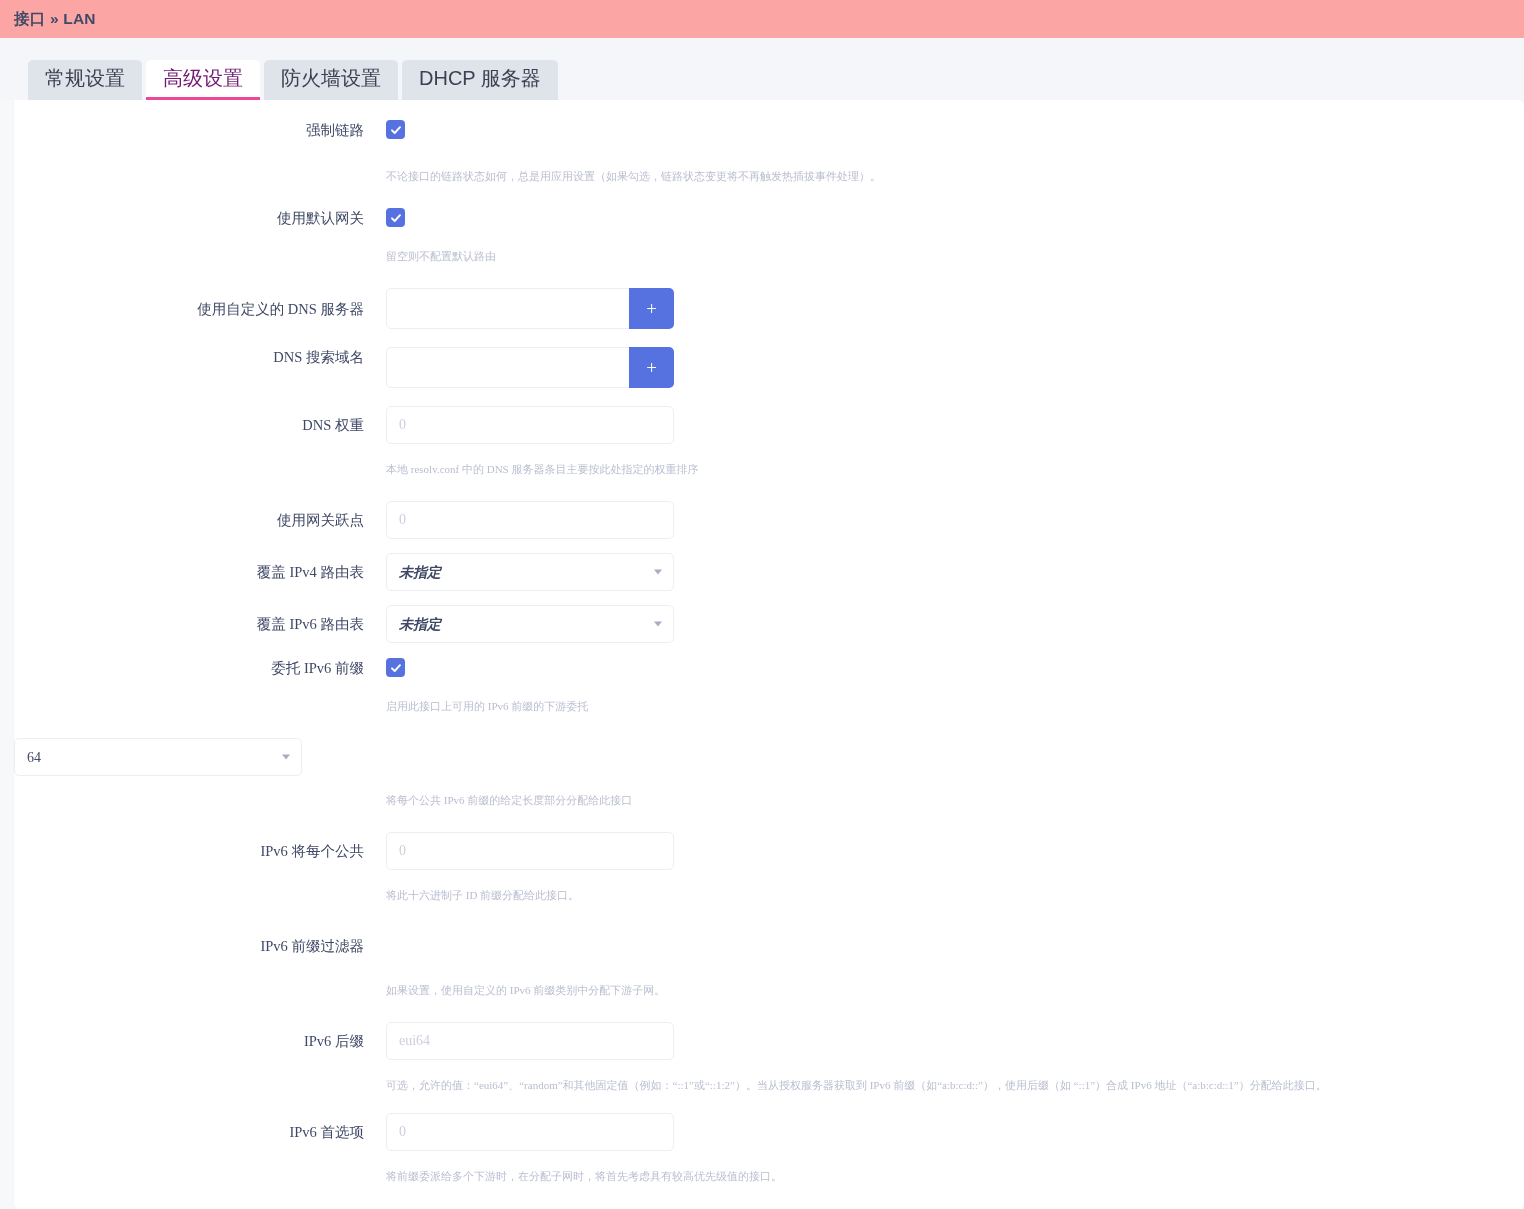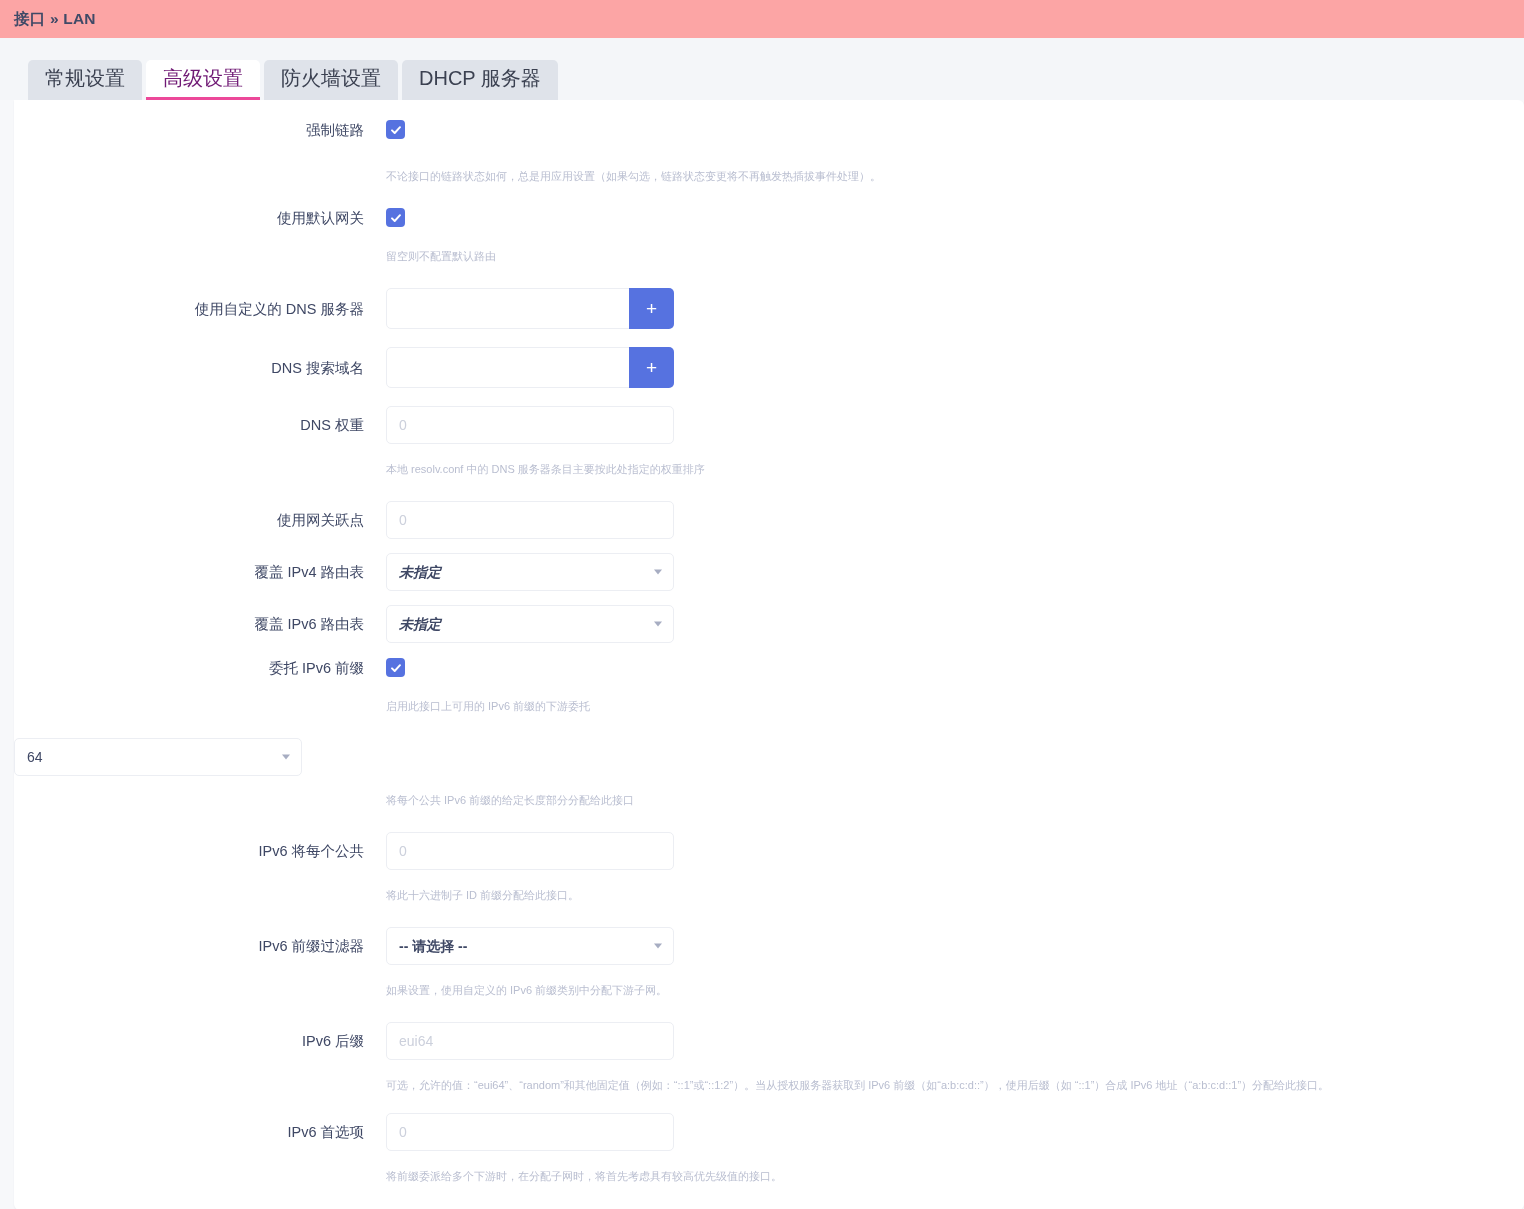--- a/index.html
+++ b/index.html
@@ -57,20 +57,21 @@
 
   
   .card {
     position: relative;
     margin: 0 0 4px 14px;
     background: #ffffff;
     border-radius: 0 6px 6px 6px;
     box-shadow: 0 1px 2px rgba(30,40,70,.05);
     padding: 20px 0 24px 0;
     min-height: 1070px;
+    font-family: Liberation Serif, serif;
   }
 
   
   .row {
     display: flex;
     align-items: flex-start;
     padding: 0;
   }
   .row .label {
     width: 372px;
@@ -236,21 +237,21 @@
       <div class="field">
         <div class="input-add">
           <input class="input" type="text" value="" style="">
           <button class="addbtn">+</button>
         </div>
       </div>
     </div>
 
     <div class="gap-b"></div>
 
-    <div class="row" style="align-items:center;height:41px">
+    <div class="row" style="align-items:flex-start;height:41px">
       <div class="label">DNS 搜索域名</div>
       <div class="field">
         <div class="input-add">
           <input class="input" type="text" value="" style="">
           <button class="addbtn">+</button>
         </div>
       </div>
     </div>
 
     <div class="gap-b"></div>
@@ -355,28 +356,20 @@
       <div class="label"></div>
       <div class="field" style="padding-top:16px">
         <div class="desc">将此十六进制子 ID 前缀分配给此接口。</div>
       </div>
     </div>
 
     <div class="gap-a"></div>
 
     <div class="row" style="align-items:center;height:38px">
       <div class="label">IPv6 前缀过滤器</div>
-      <div class="field">
-        <div class="select-wrap">
-          <select class="select b">
-            <option>-- 请选择 --</option>
-          </select>
-          <span class="caret"></span>
-        </div>
-      </div>
     </div>
     <div class="row">
       <div class="label"></div>
       <div class="field" style="padding-top:16px">
         <div class="desc">如果设置，使用自定义的 IPv6 前缀类别中分配下游子网。</div>
       </div>
     </div>
 
     <div class="gap-a"></div>
 

